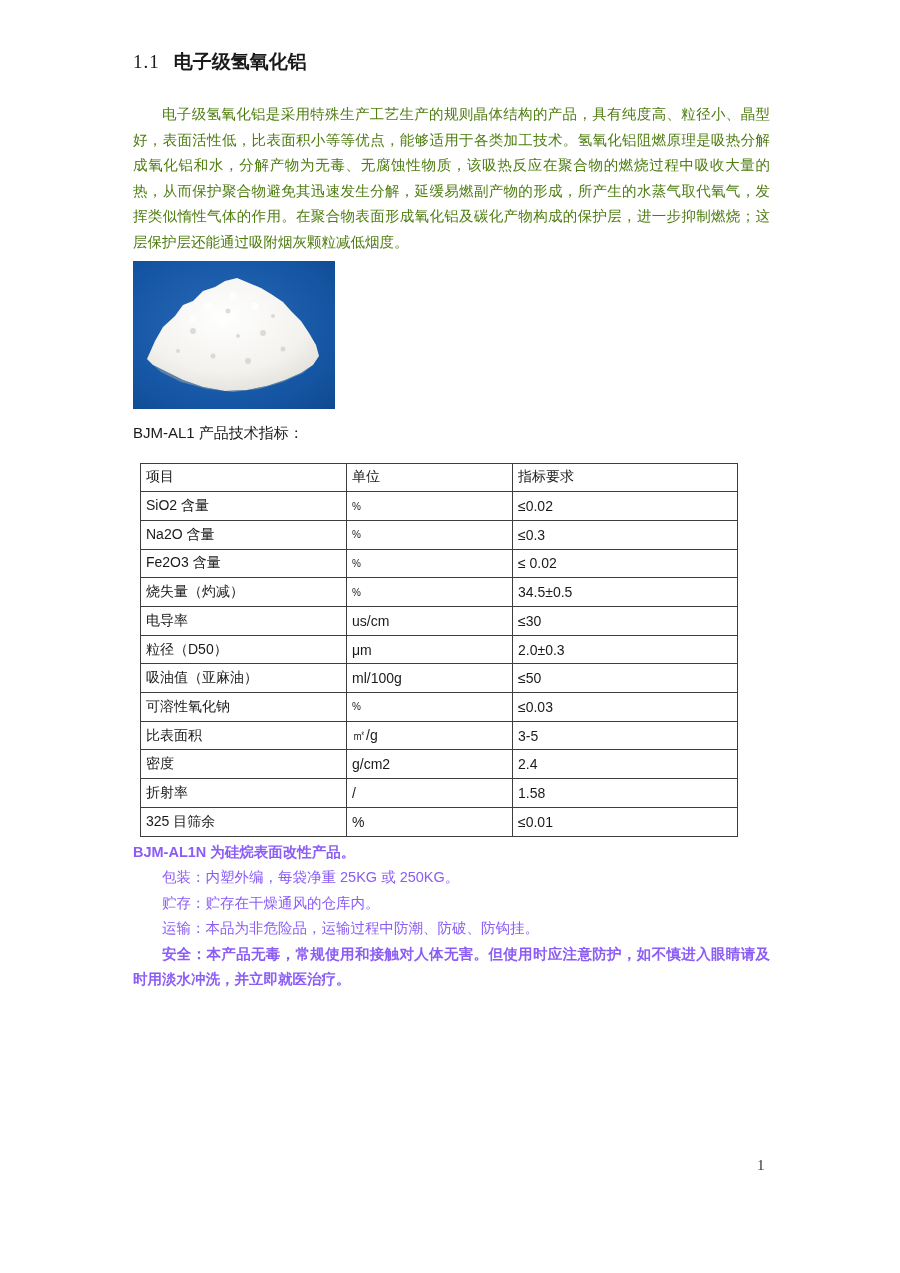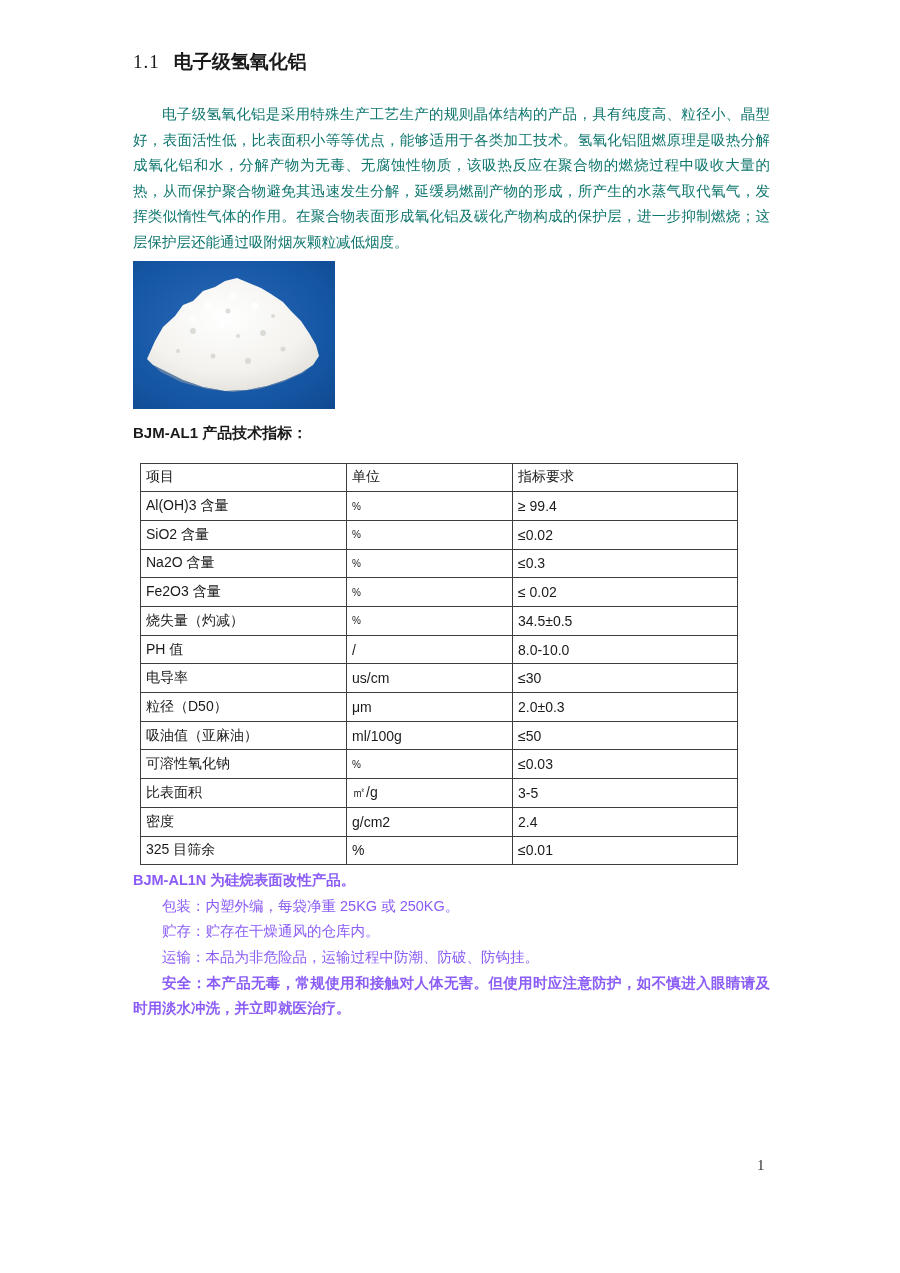--- a/index.html
+++ b/index.html
@@ -30,32 +30,32 @@
     margin-right: 14px;
     letter-spacing: 1px;
   }
   .doc-heading .htitle { font-weight: 700; }
   .intro {
     margin-top: 27px;
     font-size: 14.5px;
     line-height: 25.6px;
     text-align: justify;
     text-indent: 2em;
-    color: #0f766e;
+    color: #4d7c0f;
   }
   .photo-wrap {
     margin-top: 5px;
     width: 202px;
     height: 148px;
     display: block;
   }
   .table-caption {
     margin-top: 13px;
     font-size: 15px;
-    font-weight: 700;
+    font-weight: 400;
     line-height: 22px;
   }
   table.spec {
     margin-top: 19px;
     margin-left: 7px;
     border-collapse: collapse;
     table-layout: fixed;
     width: 597px;
     font-size: 14px;
   }
@@ -145,48 +145,38 @@
       </colgroup>
     <thead>
       <tr>
         <th>项目</th>
         <th>单位</th>
         <th>指标要求</th>
       </tr>
     </thead>
     <tbody id="spec-body">
         <tr>
-          <td>Al(OH)3 含量</td>
-          <td class="unit-small">%</td>
-          <td>≥ 99.4</td>
-        </tr>
-        <tr>
           <td>SiO2 含量</td>
           <td class="unit-small">%</td>
           <td>≤0.02</td>
         </tr>
         <tr>
           <td>Na2O 含量</td>
           <td class="unit-small">%</td>
           <td>≤0.3</td>
         </tr>
         <tr>
           <td>Fe2O3 含量</td>
           <td class="unit-small">%</td>
           <td>≤ 0.02</td>
         </tr>
         <tr>
           <td>烧失量（灼减）</td>
           <td class="unit-small">%</td>
           <td>34.5±0.5</td>
-        </tr>
-        <tr>
-          <td>PH 值</td>
-          <td>/</td>
-          <td>8.0-10.0</td>
         </tr>
         <tr>
           <td>电导率</td>
           <td>us/cm</td>
           <td>≤30</td>
         </tr>
         <tr>
           <td>粒径（D50）</td>
           <td>μm</td>
           <td>2.0±0.3</td>
@@ -203,20 +193,25 @@
         </tr>
         <tr>
           <td>比表面积</td>
           <td>㎡/g</td>
           <td>3-5</td>
         </tr>
         <tr>
           <td>密度</td>
           <td>g/cm2</td>
           <td>2.4</td>
+        </tr>
+        <tr>
+          <td>折射率</td>
+          <td>/</td>
+          <td>1.58</td>
         </tr>
         <tr>
           <td>325 目筛余</td>
           <td>%</td>
           <td>≤0.01</td>
         </tr>
       </tbody>
   </table>
 
   <div class="notes">

